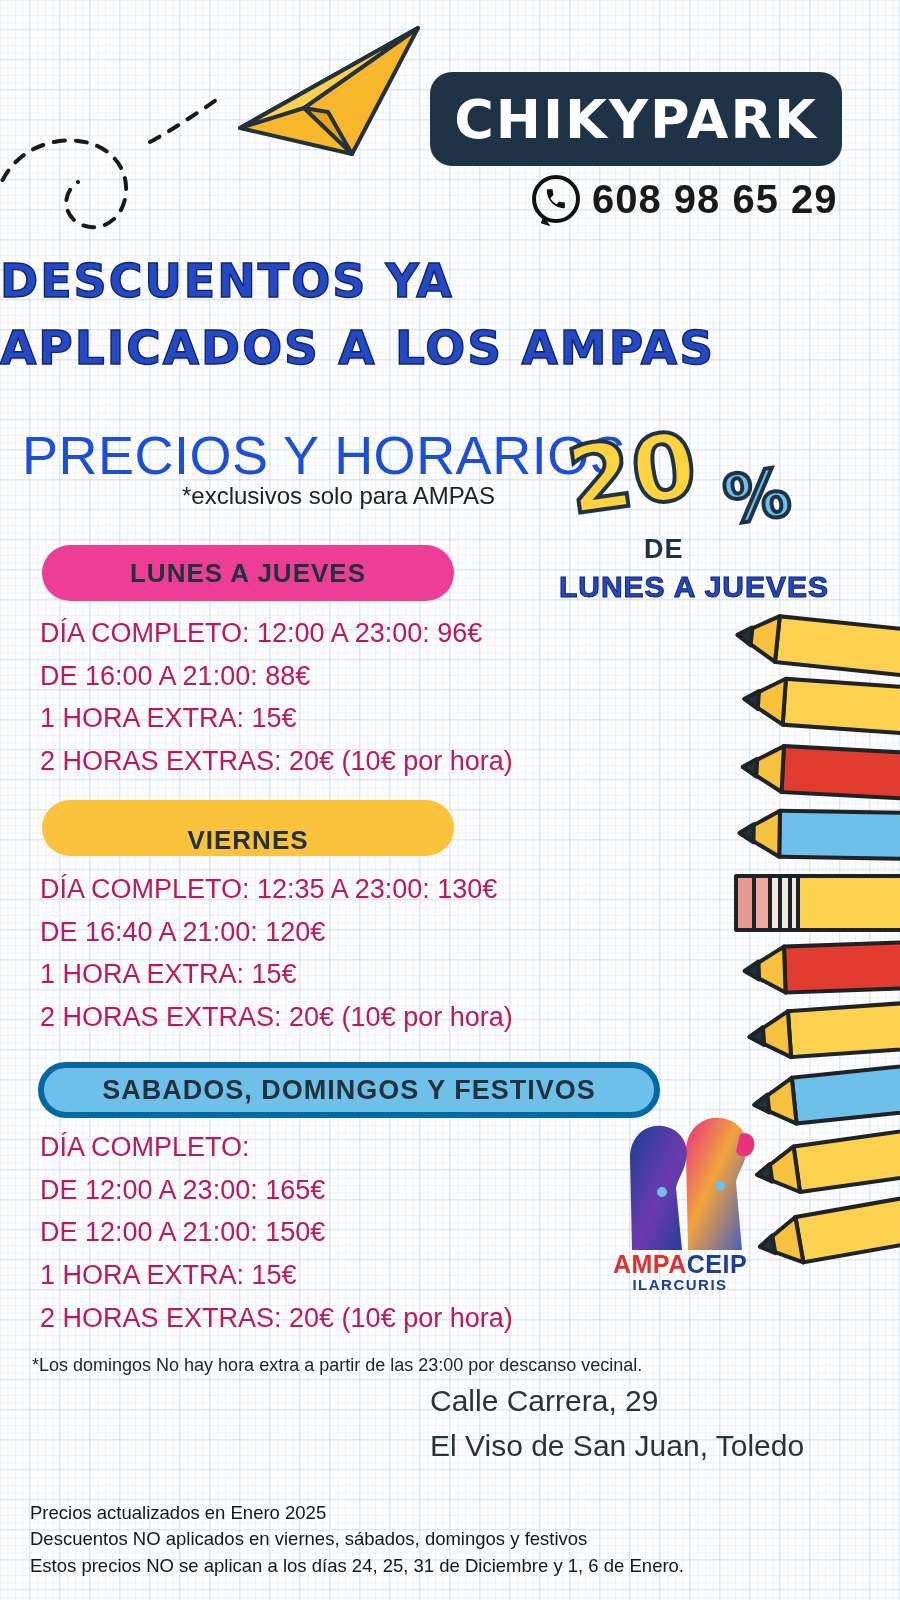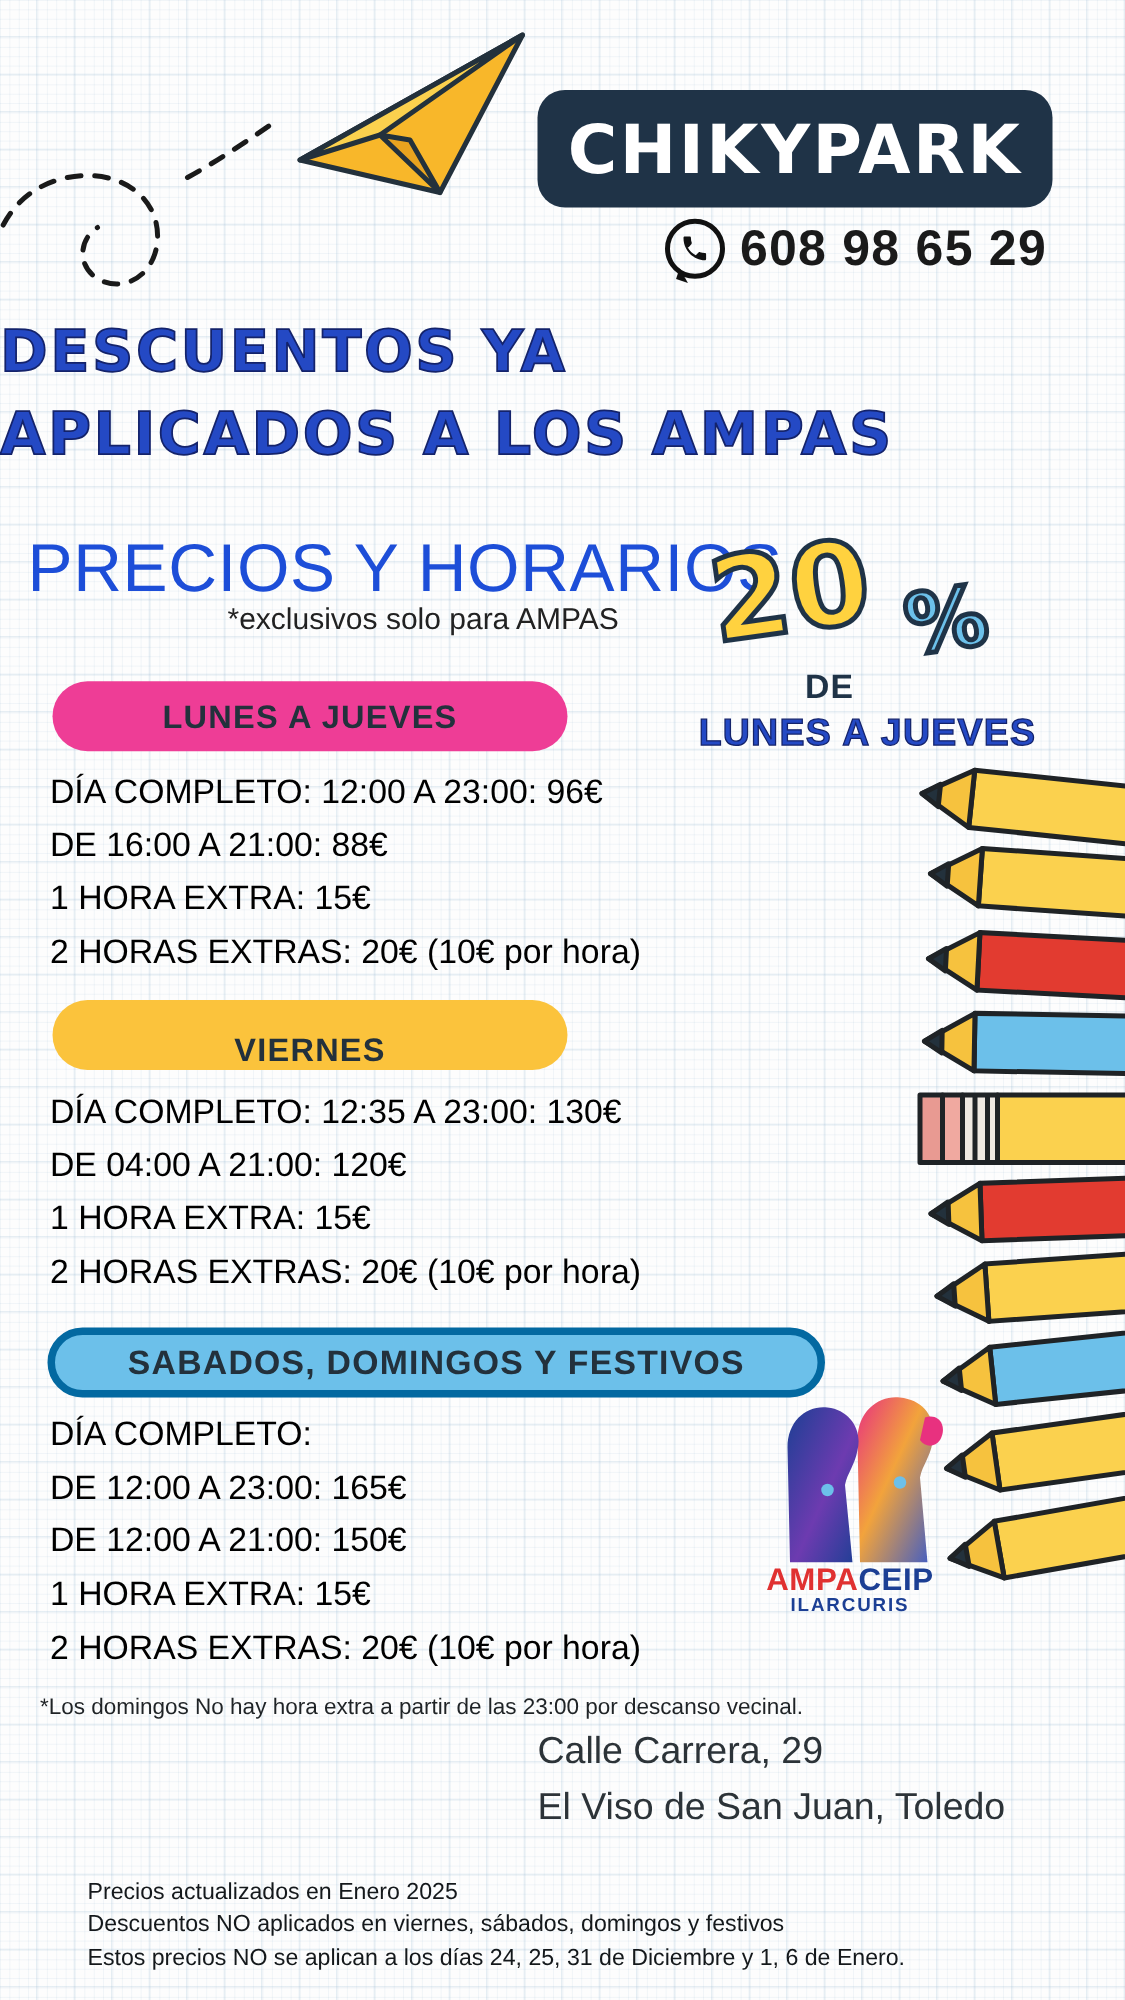--- a/index.html
+++ b/index.html
@@ -130,41 +130,41 @@
     font-size:26px; font-weight:bold; color:#23313c;
     letter-spacing:1px;
   }
   .pill.mon{ left:42px; top:545px; width:412px; background:#ee3d96; }
   .pill.fri{ left:42px; top:800px; width:412px; background:#fbc33c;align-items:flex-end; }
   .pill.sat{
     left:38px; top:1062px; width:622px; background:#6cc0ea;
     border:6px solid #0369a1; font-weight:600; font-size:27px;
   }
 
-  .lines{ position:absolute; left:40px; font-size:27px; color:#000000; line-height:1.58; }
+  .lines{ position:absolute; left:40px; font-size:27px; color:#be185d; line-height:1.58; }
   .lines div{ white-space:nowrap; }
   .lines.mon{ top:612px; }
   .lines.fri{ top:868px; }
   .lines.sat{ top:1126px; }
 
   .footnote{
     position:absolute; left:32px; top:1332px;
     font-size:18px; color:#1f2326;margin-top:23px;
   }
 
   
   .address{
     position:absolute; left:430px; top:1378px; width:440px;
     font-size:30px; color:#2c3338; line-height:1.5;
   }
 
   
   .legal{
     position:absolute; left:30px; top:1500px;
-    font-size:18.5px; color:#14181b; line-height:1.42;margin-left:40px;
+    font-size:18.5px; color:#14181b; line-height:1.42;
   }
 
   
   .pencils{ position:absolute; right:0; top:604px; width:200px; height:740px; }
 
   
   .ampa{ position:absolute; left:590px; top:1100px; width:180px; height:210px; }
   .ampa .kids{ position:absolute; left:10px; top:0; width:160px; height:150px; }
   .ampa .txt1{
     position:absolute; left:0; top:150px; width:180px; text-align:center;
@@ -302,21 +302,21 @@
     <div>DE 16:00 A 21:00: 88€</div>
     <div>1 HORA EXTRA: 15€</div>
     <div>2 HORAS EXTRAS: 20€ (10€ por hora)</div>
   </div>
 
   <div class="pill fri">
     <span>VIERNES</span>
   </div>
   <div class="lines fri">
     <div>DÍA COMPLETO: 12:35 A 23:00: 130€</div>
-    <div>DE 04:00 A 21:00: 120€</div>
+    <div>DE 16:40 A 21:00: 120€</div>
     <div>1 HORA EXTRA: 15€</div>
     <div>2 HORAS EXTRAS: 20€ (10€ por hora)</div>
   </div>
 
   <div class="pill sat">
     <span>SABADOS, DOMINGOS Y FESTIVOS</span>
   </div>
   <div class="lines sat">
     <div>DÍA COMPLETO:</div>
     <div>DE 12:00 A 23:00: 165€</div>

